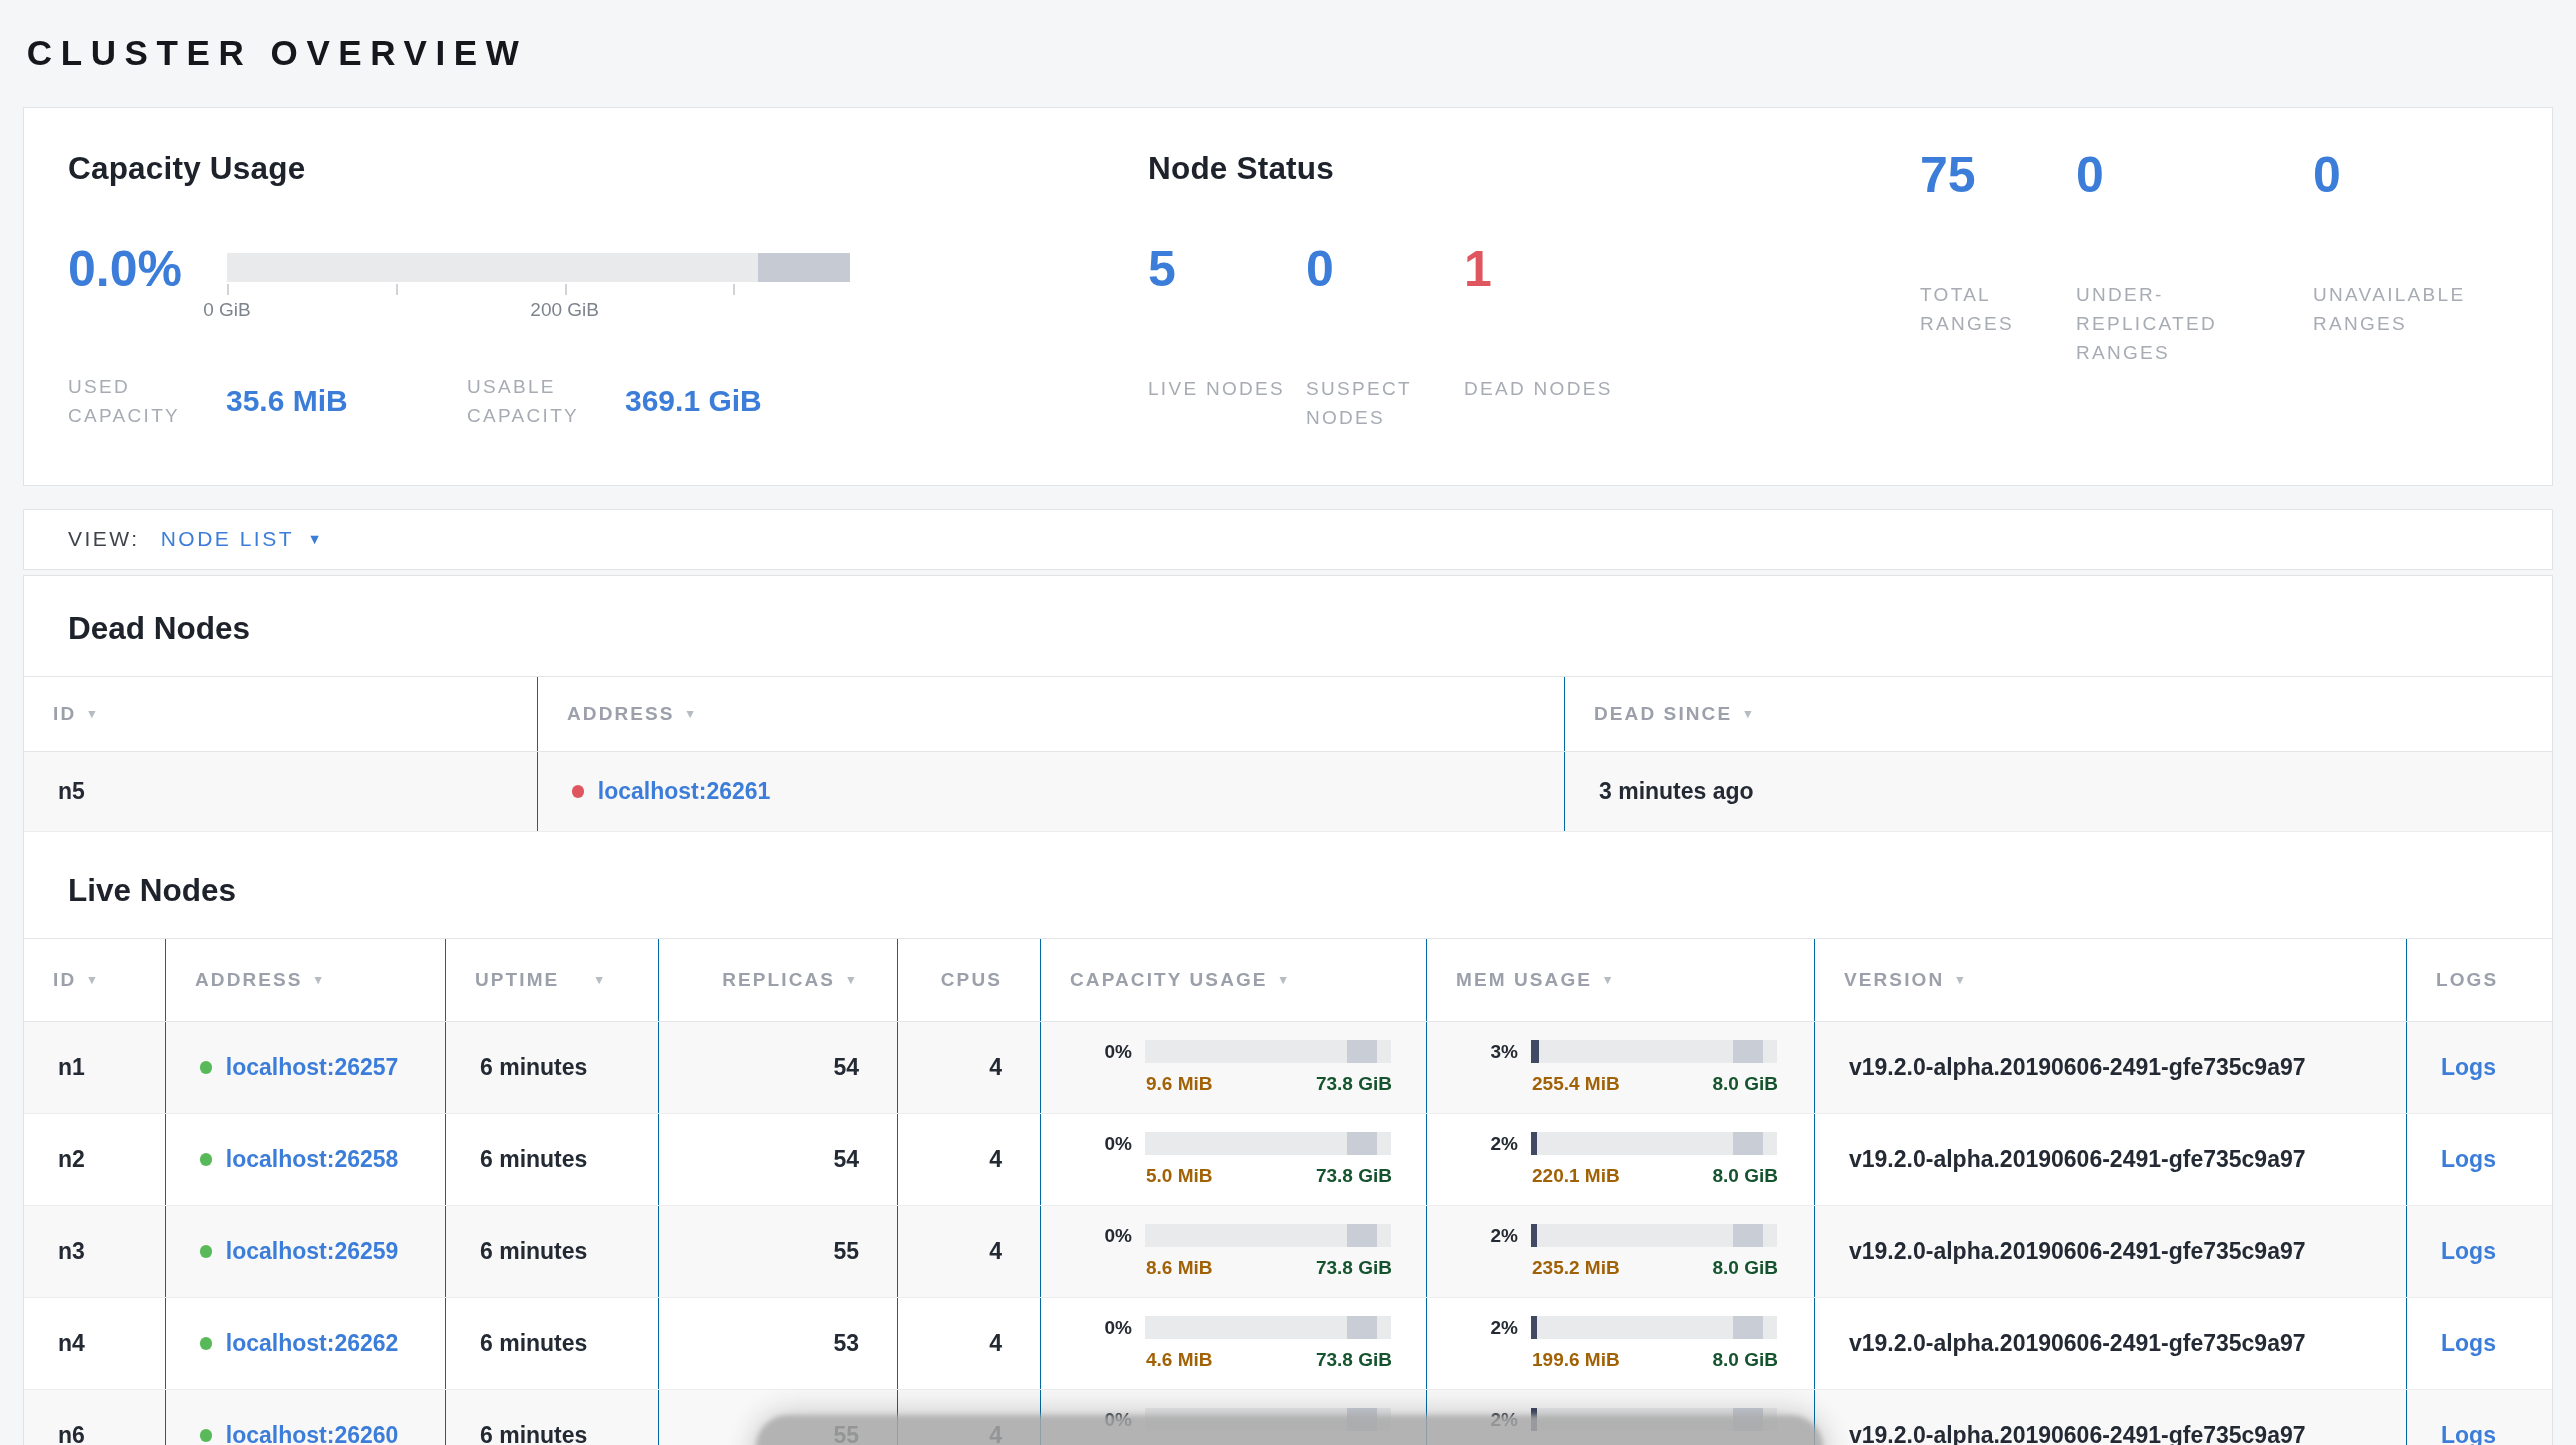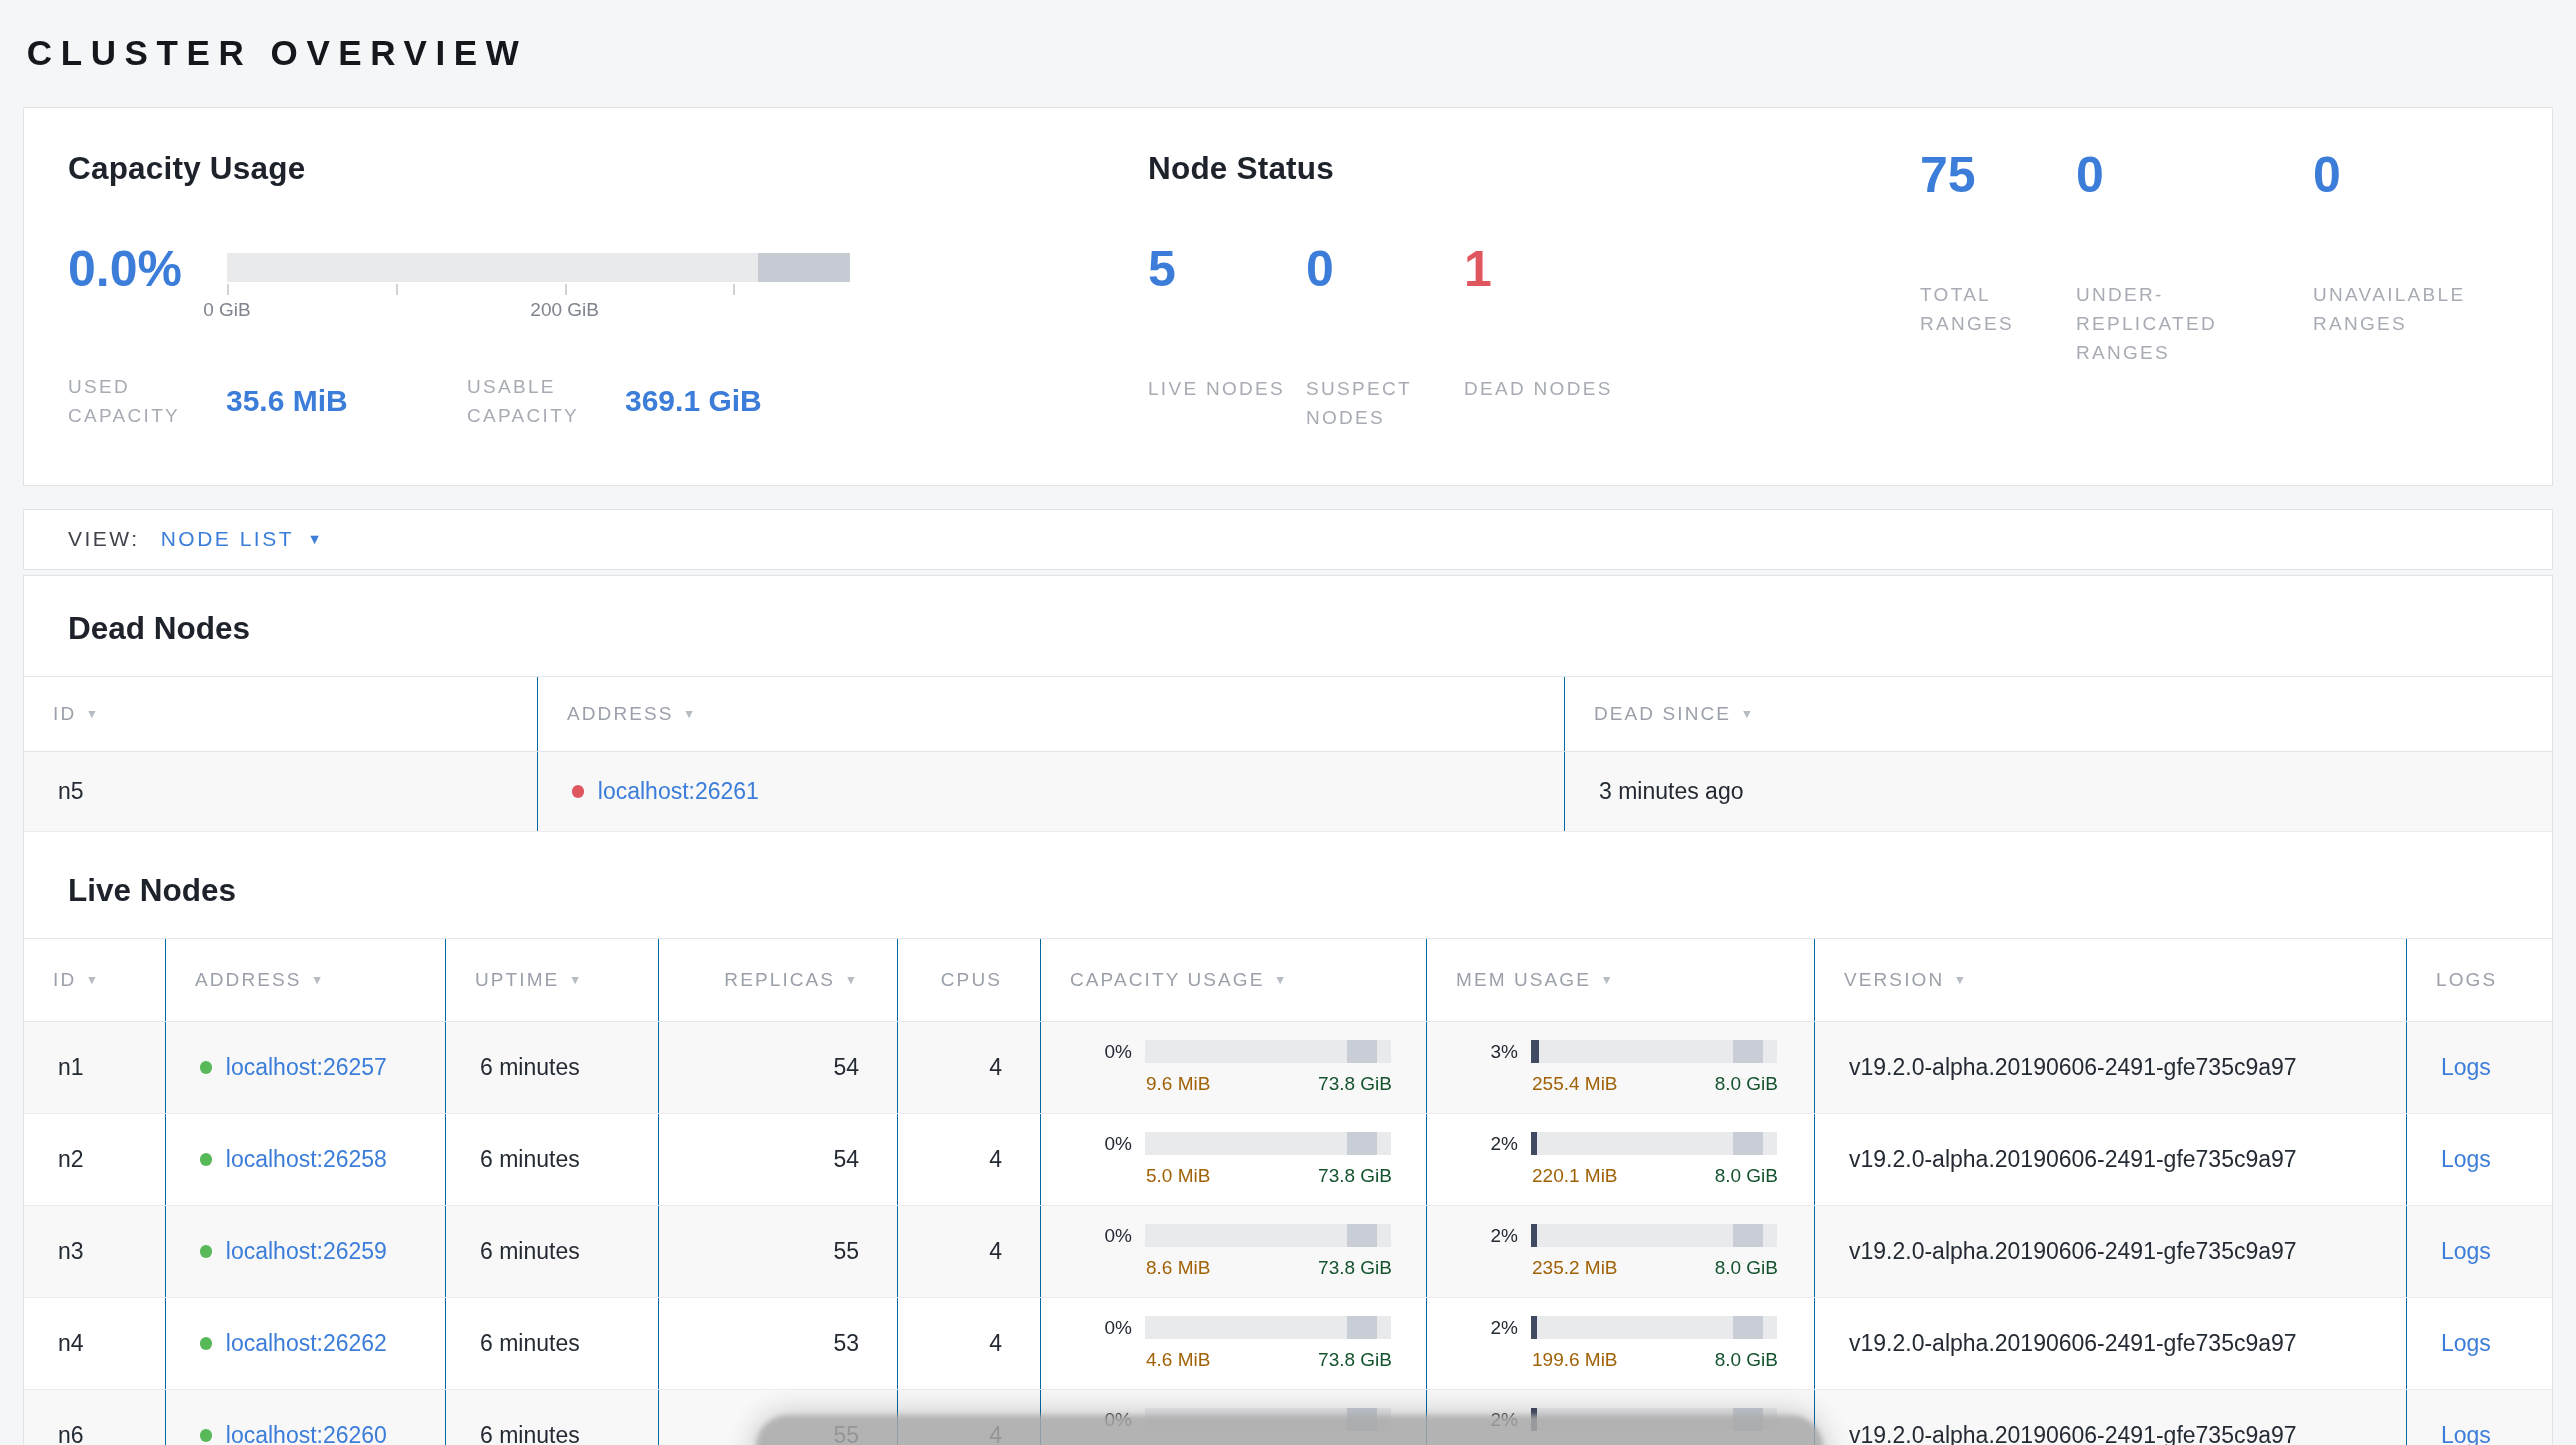--- a/index.html
+++ b/index.html
@@ -59,40 +59,40 @@
   .view-label { color:#3f434b; }
   .view-select { display:flex; align-items:center; margin-left:21px; color:#3b7dd8; cursor:pointer; }
   .view-caret { margin-left:13.4px; font-size:14.3px; color:#3b7dd8; }
 
   
   .tables-card { margin-top:5.7px; padding-bottom:57px; min-height:917px; }
   .table-heading { font-size:31.5px; font-weight:600; color:#1d222b; padding:34px 0 29px 44px; }
   .table-heading.live { padding-top:40px; }
 
   .tr { display:flex; width:100%; }
-  .cell { display:flex; align-items:center; padding-left:34px; font-size:23px; }
+  .cell { display:flex; align-items:center; padding-left:34px; font-size:23px;font-weight:bold; }
   .cell + .cell { border-left:1px solid #0369a1; }
   .th-row { border-top:1px solid #e4e5e8; border-bottom:1px solid #e4e5e8; }
   .th { color:#9ba0aa; font-size:19px; letter-spacing:2.1px; padding-left:29px; cursor:pointer; }
   .caret { margin-left:9.5px; font-size:12.4px; color:#b7bbc2; }
   .right { justify-content:flex-end; padding-right:38px; }
   .body-row { border-bottom:1px solid #ededef; }
   .striped { background:#f8f8f9; }
 
   
   .dead .dc1 { width:513px; }
   .dead .dc2 { width:1027px; }
   .dead .dc3 { flex:1; }
   .dead .th-row { height:76px; }
   .dead .body-row { height:80px;justify-content:space-between; }
 
   
   .live .c1 { width:141px; }
   .live .c2 { width:280px; }
-  .live .c3 { width:213px; }
+  .live .c3 { width:213px;gap:24px; }
   .live .c4 { width:239px; }
   .live .c5 { width:143px; }
   .live .c6 { width:386px; }
   .live .c7 { width:388px; }
   .live .c8 { width:592px; }
   .live .c9 { flex:1; }
   .live .th-row { height:84px; }
   .live .body-row { height:92px; }
 
   .dot { width:12.4px; height:12.4px; border-radius:50%; margin-right:13.4px; flex:0 0 auto; }

